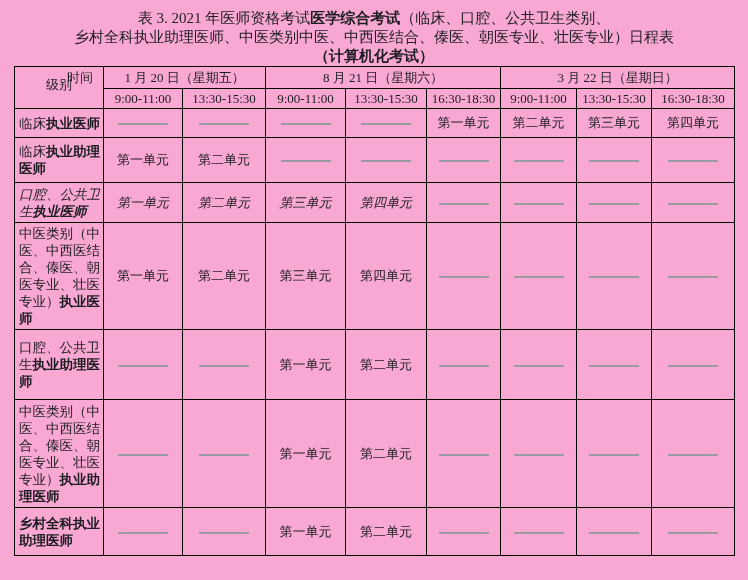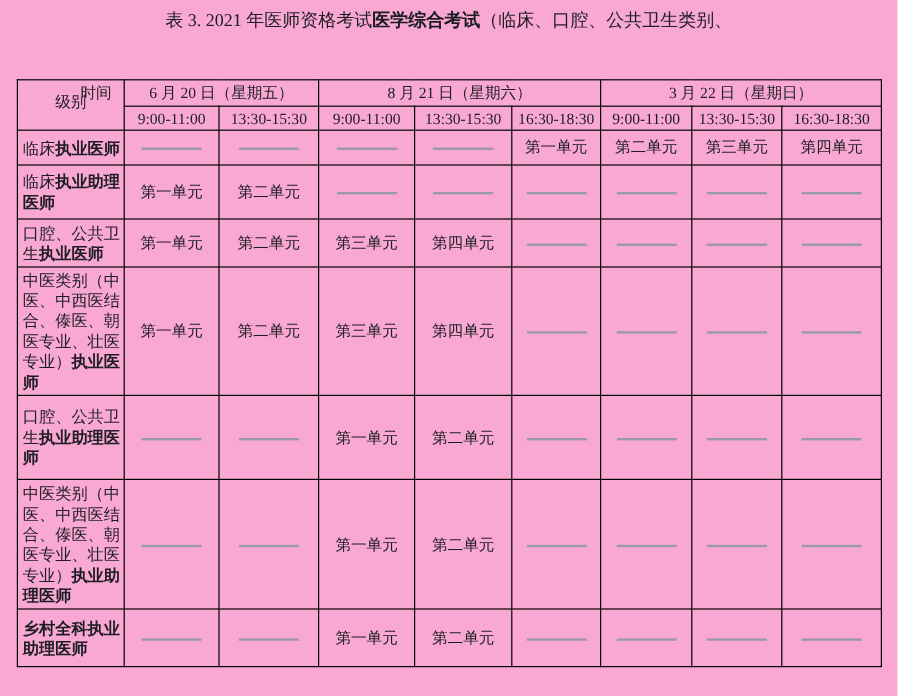--- a/index.html
+++ b/index.html
@@ -31,21 +31,21 @@
     font-size:13px;
     text-align:center;
     vertical-align:middle;
     padding:0;
     overflow:hidden;
   }
   tr.hr1{height:22px;}
   tr.hr2{height:20px;}
   tbody tr:nth-child(1){height:29px;}
   tbody tr:nth-child(2){height:45px;}
-  tbody tr:nth-child(3){height:40px;}
+  tbody tr:nth-child(3){height:40px;font-style:italic;}
   tbody tr:nth-child(4){height:107px;margin-top:32px;}
   tbody tr:nth-child(5){height:70px;}
   tbody tr:nth-child(6){height:108px;}
   tbody tr:nth-child(7){height:48px;}
   th.corner{position:relative;}
   .c-time{position:absolute;top:2px;left:52px;font-family:Liberation Mono, monospace;}
   .c-level{position:absolute;bottom:14px;left:31px;}
   td.rowlabel{
     text-align:left;
     padding:2px 2px 2px 4px;
@@ -60,41 +60,43 @@
     vertical-align:middle;
   }
 </style>
 </head>
 <body>
 
 <div class="page">
 
   <div class="title">
     <div><span>表 3. 2021 年医师资格考试</span><b>医学综合考试</b><span>（临床、口腔、公共卫生类别、</span></div>
+    <div>乡村全科执业助理医师、中医类别中医、中西医结合、傣医、朝医专业、壮医专业）日程表</div>
+    <div class="bold">（计算机化考试）</div>
   </div>
 
   <table class="schedule">
     <colgroup>
       <col style="width:89px">
         <col style="width:79px">
         <col style="width:83px">
       <col style="width:80px">
         <col style="width:81px">
         <col style="width:74px">
       <col style="width:76px">
         <col style="width:75px">
         <col style="width:83px">
     </colgroup>
     <thead>
       <tr class="hr1">
         <th rowspan="2" class="corner">
           <span class="c-time">时间</span>
           <span class="c-level">级别</span>
         </th>
-        <th colspan="2">6 月 20 日（星期五）</th>
+        <th colspan="2">1 月 20 日（星期五）</th>
         <th colspan="3">8 月 21 日（星期六）</th>
         <th colspan="3">3 月 22 日（星期日）</th>
       </tr>
       <tr class="hr2">
         <th>9:00-11:00</th>
         <th>13:30-15:30</th>
         <th>9:00-11:00</th>
         <th>13:30-15:30</th>
         <th>16:30-18:30</th>
         <th>9:00-11:00</th>

